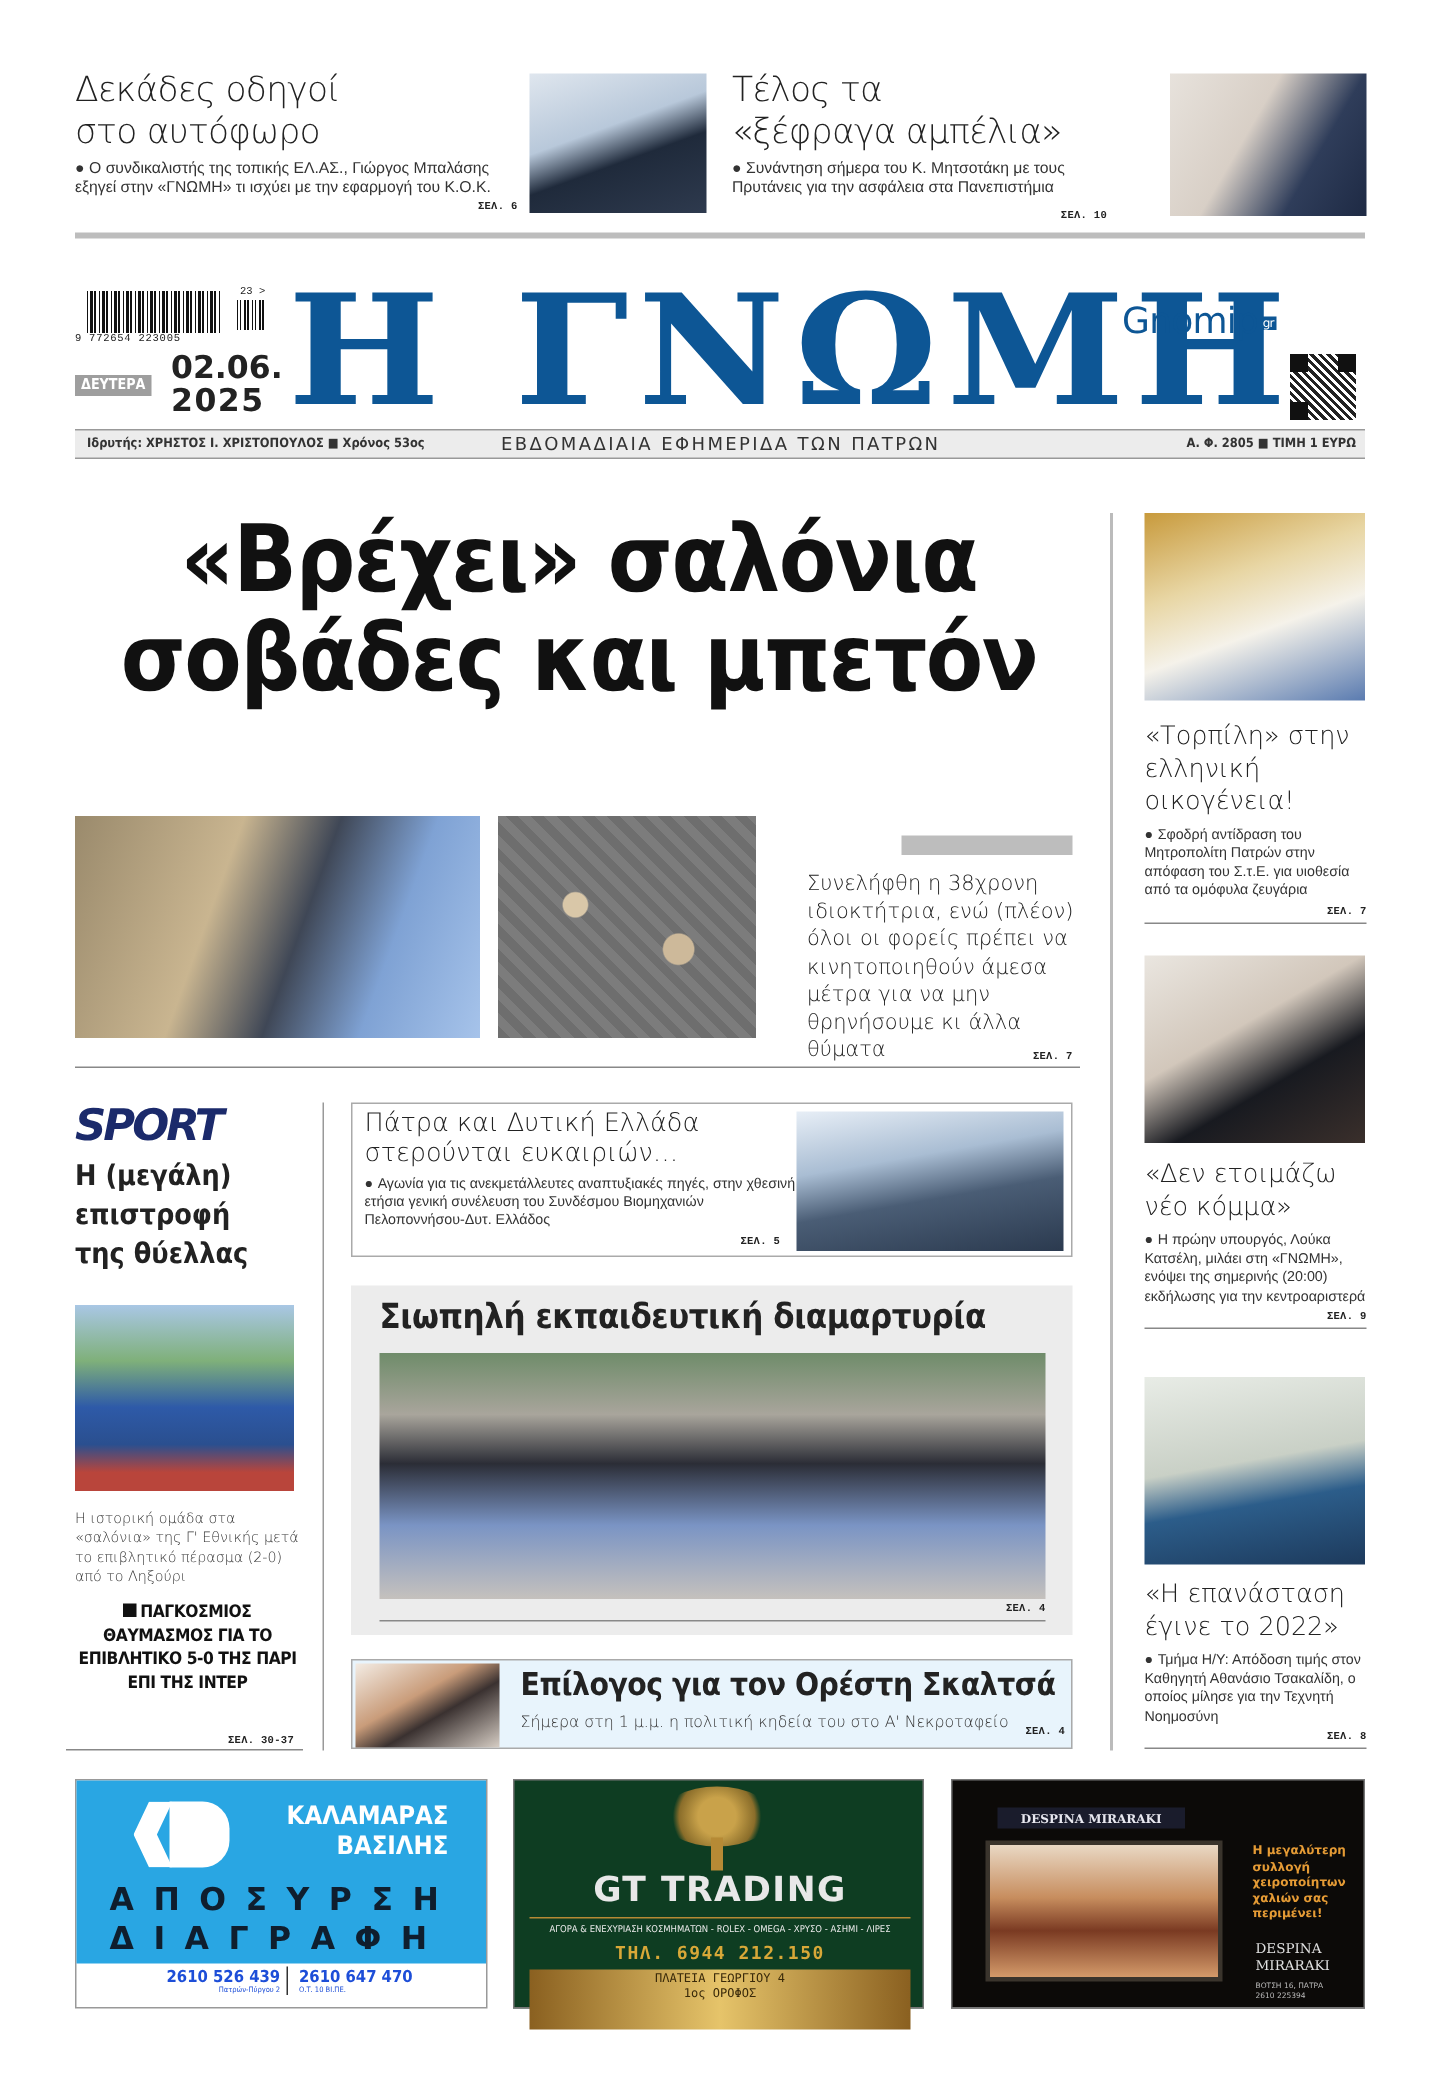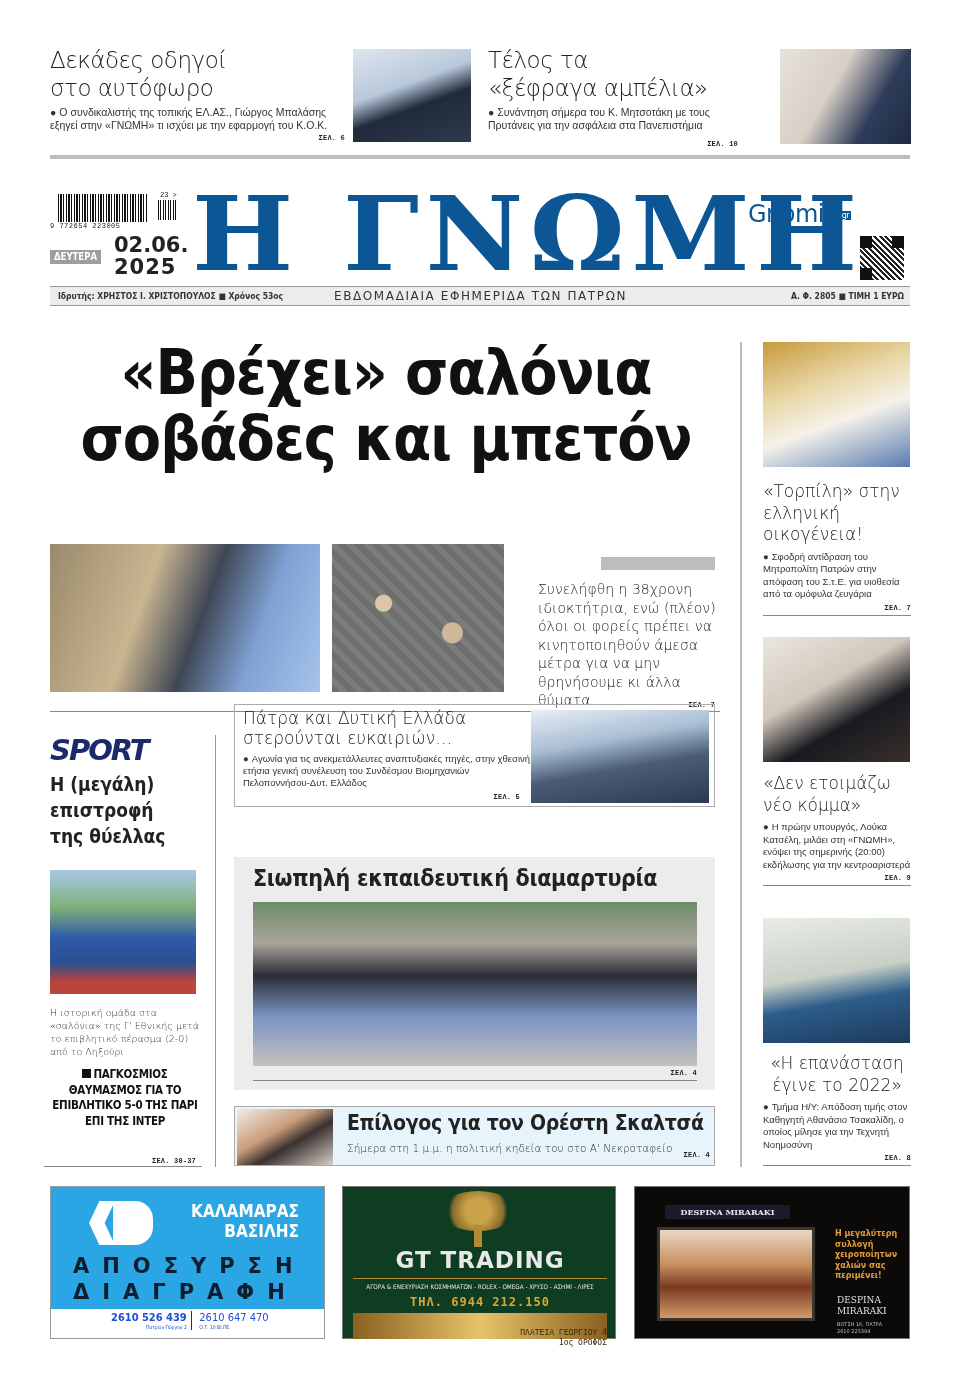--- a/index.html
+++ b/index.html
@@ -91,40 +91,40 @@
 <div class="abs" style="left:763px;top:637px;width:147px;height:125px;background:linear-gradient(150deg,#eae6e0 0%,#d2c7bb 40%,#181a20 65%,#3a2f2b 100%);"></div>
 <div class="abs" style="left:763px;top:773px;width:148px;">
   <div class="hdline-light" style="font-size:17px;line-height:21.5px;">«Δεν ετοιμάζω νέο κόμμα»</div>
   <div class="teaser-text bullet" style="font-size:9.5px;line-height:12.5px;margin-top:5px;">Η πρώην υπουργός, Λούκα Κατσέλη, μιλάει στη «ΓΝΩΜΗ», ενόψει της σημερινής (20:00) εκδήλωσης για την κεντροαριστερά</div>
   <div class="sel" style="margin-top:3px;">ΣΕΛ. 9</div>
   <div class="rule" style="margin-top:3px;"></div>
 </div>
 
 <div class="abs" style="left:763px;top:918px;width:147px;height:125px;background:linear-gradient(170deg,#e8ece6 0%,#c9d0c6 45%,#2c5d8a 65%,#1d3a5c 100%);"></div>
 <div class="abs" style="left:763px;top:1053px;width:148px;">
-  <div class="hdline-light" style="font-size:17px;line-height:21.5px;text-align:center;">«Η επανάσταση έγινε το 2022»</div>
+  <div class="hdline-light" style="font-size:17px;line-height:21.5px;">«Η επανάσταση έγινε το 2022»</div>
   <div class="teaser-text bullet" style="font-size:9.5px;line-height:12.5px;margin-top:5px;">Τμήμα Η/Υ: Απόδοση τιμής στον Καθηγητή Αθανάσιο Τσακαλίδη, ο οποίος μίλησε για την Τεχνητή Νοημοσύνη</div>
   <div class="sel" style="margin-top:3px;">ΣΕΛ. 8</div>
   <div class="rule" style="margin-top:3px;"></div>
 </div>
 
 <div class="abs" style="left:50px;top:733px;width:150px;">
   <div style="font-family:'DejaVu Sans',sans-serif;font-weight:bold;font-size:29px;color:#1b2a6b;letter-spacing:-2px;font-style:italic;">SPORT</div>
   <div style="margin-top:4px;font-family:'DejaVu Sans Condensed','DejaVu Sans',sans-serif;font-weight:bold;font-size:19px;line-height:26px;color:#222;width:120px;">Η (μεγάλη) επιστροφή της θύελλας</div>
 </div>
 <div class="abs" style="left:50px;top:870px;width:146px;height:124px;background:linear-gradient(180deg,#a9c7e5 0%,#7fb07a 30%,#2e5aa8 55%,#2a4f8f 75%,#b9453b 90%);"></div>
 <div class="abs" style="left:50px;top:1006px;width:150px;font-family:'DejaVu Sans',sans-serif;font-weight:300;font-size:9.5px;line-height:13px;color:#333;">Η ιστορική ομάδα στα «σαλόνια» της Γ' Εθνικής μετά το επιβλητικό πέρασμα (2-0) από το Ληξούρι</div>
 <div class="abs" style="left:50px;top:1067px;width:150px;font-family:'DejaVu Sans Condensed','DejaVu Sans',sans-serif;font-weight:bold;font-size:11.5px;line-height:15.5px;color:#111;letter-spacing:-0.3px;text-align:center;">
   <span style="display:inline-block;width:9px;height:9px;background:#111;margin-right:2px;"></span><span>ΠΑΓΚΟΣΜΙΟΣ ΘΑΥΜΑΣΜΟΣ ΓΙΑ ΤΟ ΕΠΙΒΛΗΤΙΚΟ 5-0 ΤΗΣ ΠΑΡΙ ΕΠΙ ΤΗΣ ΙΝΤΕΡ</span>
 </div>
 <div class="abs sel" style="left:50px;top:1157px;width:146px;">ΣΕΛ. 30-37</div>
 <div class="abs rule" style="left:44px;top:1166px;width:158px;"></div>
 <div class="abs" style="left:215px;top:735px;width:1px;height:432px;background:#999;"></div>
 
-<div class="abs" style="left:234px;top:704px;width:481px;height:103px;border:1px solid #aaa;">
+<div class="abs" style="left:234px;top:735px;width:481px;height:103px;border:1px solid #aaa;">
   <div class="abs" style="left:8px;top:3px;width:230px;font-family:'DejaVu Sans',sans-serif;font-weight:300;font-size:17px;line-height:20px;color:#222;">Πάτρα και Δυτική Ελλάδα στερούνται ευκαιριών…</div>
   <div class="abs teaser-text bullet" style="left:8px;top:48px;width:290px;font-size:9.5px;line-height:12px;">Αγωνία για τις ανεκμετάλλευτες αναπτυξιακές πηγές, στην χθεσινή ετήσια γενική συνέλευση του Συνδέσμου Βιομηχανιών Πελοποννήσου-Δυτ. Ελλάδος</div>
   <div class="abs sel" style="left:230px;top:88px;width:55px;">ΣΕΛ. 5</div>
   <div class="abs" style="left:296px;top:5px;width:178px;height:93px;background:linear-gradient(170deg,#e7eef6 0%,#a9bdd3 35%,#4a5d75 60%,#2b3a4f 100%);"></div>
 </div>
 
 <div class="abs" style="left:234px;top:857px;width:481px;height:233px;background:#ececec;">
   <div class="abs" style="left:19px;top:8px;font-family:'DejaVu Sans Condensed','DejaVu Sans',sans-serif;font-weight:bold;font-size:23px;color:#222;letter-spacing:-0.3px;">Σιωπηλή εκπαιδευτική διαμαρτυρία</div>
   <div class="abs" style="left:19px;top:45px;width:444px;height:164px;background:linear-gradient(180deg,#6f8c6a 0%,#a9a59c 25%,#2b2d36 45%,#7a94c4 70%,#c5c1bd 100%);"></div>
   <div class="abs sel" style="left:400px;top:212px;width:63px;">ΣΕΛ. 4</div>
@@ -151,36 +151,36 @@
   <div class="abs" style="left:22px;top:66px;width:230px;color:#0f1e2e;font-family:'DejaVu Sans',sans-serif;font-weight:bold;font-size:21px;line-height:26px;letter-spacing:13px;">
     <div>ΑΠΟΣΥΡΣΗ</div>
     <div>ΔΙΑΓΡΑΦΗ</div>
   </div>
   <div class="abs" style="left:60px;top:124px;width:200px;font-family:'DejaVu Sans Condensed','DejaVu Sans',sans-serif;color:#1d4ed8;">
     <div style="display:inline-block;text-align:right;vertical-align:top;padding-right:4px;border-right:1px solid #333;">
       <div style="font-size:11px;font-weight:bold;">2610 526 439</div>
       <div style="font-size:5px;">Πατρών-Πύργου 2</div>
     </div>
     <div style="display:inline-block;vertical-align:top;padding-left:3px;">
-      <div style="font-size:11px;font-weight:normal;">2610 647 470</div>
+      <div style="font-size:11px;font-weight:bold;">2610 647 470</div>
       <div style="font-size:5px;">Ο.Τ. 10 ΒΙ.ΠΕ.</div>
     </div>
   </div>
 </div>
 
 <div class="abs" style="left:342px;top:1186px;width:274px;height:153px;background:#0e3d22;border:1px solid #777;">
   <div class="abs" style="left:90px;top:4px;width:90px;height:58px;">
     <div style="position:absolute;left:8px;top:0;width:74px;height:40px;border-radius:50%;background:radial-gradient(circle,#c9a24a 0 30%,#8a6d2a 60%,transparent 70%);"></div>
     <div style="position:absolute;left:41px;top:34px;width:8px;height:22px;background:#b68a35;"></div>
   </div>
   <div class="abs" style="left:0;top:60px;width:274px;text-align:center;color:#e8e8e8;font-family:'DejaVu Sans',sans-serif;font-weight:bold;font-size:23px;letter-spacing:1px;">GT TRADING</div>
   <div class="abs" style="left:10px;top:91px;width:254px;height:1px;background:#b68a35;"></div>
   <div class="abs" style="left:0;top:96px;width:274px;text-align:center;color:#eaeaea;font-family:'DejaVu Sans Condensed','DejaVu Sans',sans-serif;font-size:6.3px;">ΑΓΟΡΑ &amp; ΕΝΕΧΥΡΙΑΣΗ ΚΟΣΜΗΜΑΤΩΝ - ROLEX - OMEGA - ΧΡΥΣΟ - ΑΣΗΜΙ - ΛΙΡΕΣ</div>
   <div class="abs" style="left:0;top:108px;width:274px;text-align:center;color:#d8a838;font-family:'DejaVu Sans Mono',monospace;font-weight:bold;font-size:12px;letter-spacing:1px;">ΤΗΛ. 6944 212.150</div>
-  <div class="abs" style="left:10px;top:126px;width:254px;height:26px;background:linear-gradient(90deg,#8a6020,#e6c46a 50%,#8a6020);text-align:right;color:#3a2a0a;font-family:'DejaVu Sans Mono',monospace;font-size:8px;line-height:10px;padding-top:15px;">
+  <div class="abs" style="left:10px;top:126px;width:254px;height:40px;background:linear-gradient(90deg,#8a6020,#e6c46a 50%,#8a6020);text-align:center;color:#3a2a0a;font-family:'DejaVu Sans Mono',monospace;font-size:8px;line-height:10px;padding-top:1px;">
     <div>ΠΛΑΤΕΙΑ ΓΕΩΡΓΙΟΥ 4</div>
     <div>1ος ΟΡΟΦΟΣ</div>
   </div>
 </div>
 
 <div class="abs" style="left:634px;top:1186px;width:276px;height:153px;background:#0c0a08;border:1px solid #777;">
   <div class="abs" style="left:30px;top:18px;width:125px;height:14px;background:#1a1c2c;color:#e8e8f0;font-family:'DejaVu Serif',serif;font-weight:bold;font-size:8px;line-height:14px;text-align:center;">DESPINA MIRARAKI</div>
   <div class="abs" style="left:22px;top:40px;width:158px;height:94px;background:linear-gradient(180deg,#e9d8c4 0%,#c78d5e 40%,#7a3a22 65%,#d49a6a 100%);border:3px solid #3a342c;"></div>
   <div class="abs" style="left:200px;top:42px;width:74px;color:#e59b35;font-family:'DejaVu Sans',sans-serif;font-weight:bold;font-size:8px;line-height:10.5px;">Η μεγαλύτερη συλλογή χειροποίητων χαλιών σας περιμένει!</div>
   <div class="abs" style="left:202px;top:108px;color:#e0e0e0;font-family:'DejaVu Serif',serif;font-size:9px;line-height:11px;">

